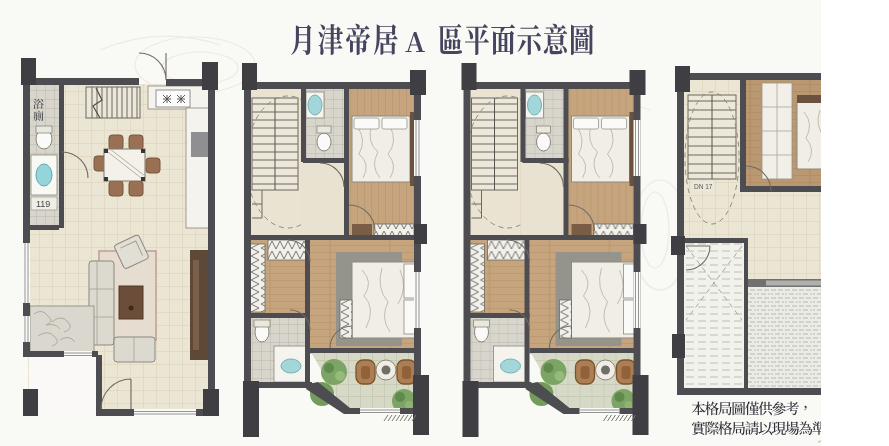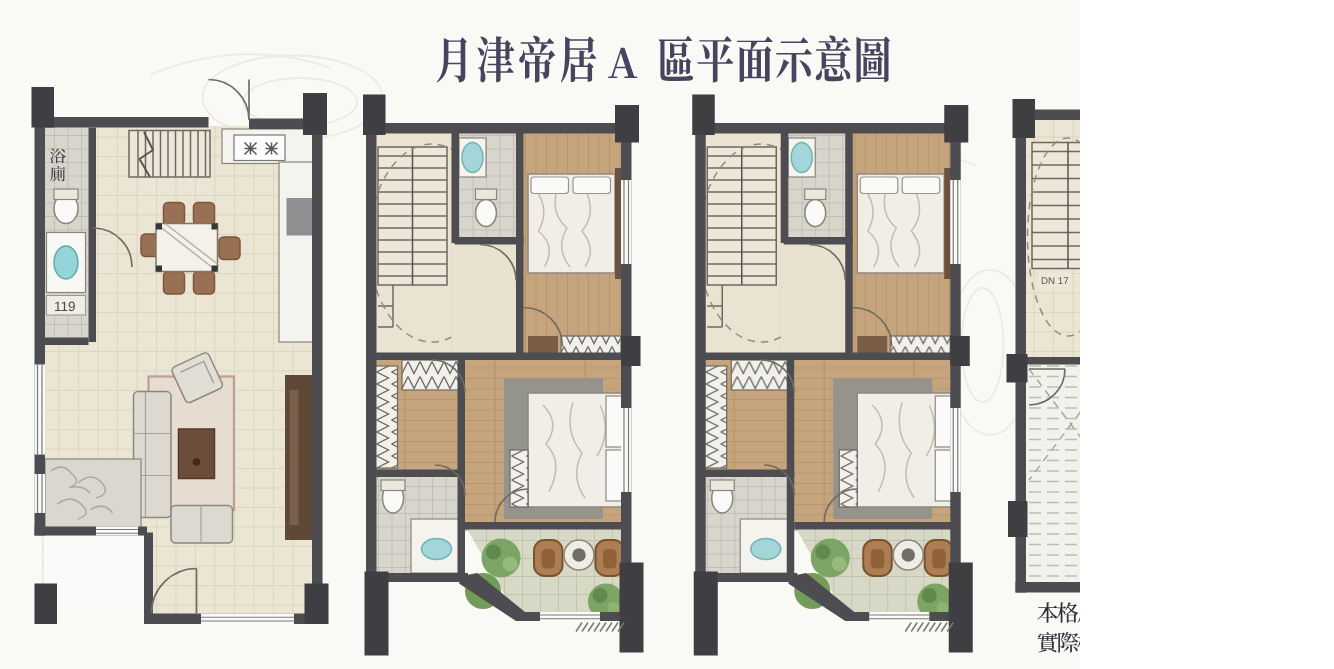--- a/index.html
+++ b/index.html
@@ -1,14 +1,14 @@
 <!DOCTYPE html>
 <html><head><meta charset="utf-8"><style>
 html,body{margin:0;padding:0;background:#fff;font-family:"Liberation Sans",sans-serif;}
-#w{position:relative;width:720px;height:446px;overflow:hidden;filter:saturate(.93) contrast(.96) brightness(1.01);}
+#w{position:relative;width:821px;height:446px;overflow:hidden;filter:saturate(.93) contrast(.96) brightness(1.01);}
 </style></head><body>
 <div id="w"><svg width="889" height="446" viewBox="0 0 889 446">
       <rect width="889" height="446" fill="#fcfbf7"></rect>
       <g fill="none" stroke="#f0ebe5" stroke-width="1.2">
         <ellipse cx="195" cy="65" rx="60" ry="28"></ellipse>
         <ellipse cx="200" cy="68" rx="38" ry="16"></ellipse>
         <ellipse cx="300" cy="120" rx="55" ry="30"></ellipse>
         <ellipse cx="660" cy="235" rx="28" ry="55"></ellipse>
         <ellipse cx="655" cy="230" rx="14" ry="38"></ellipse>
         <ellipse cx="875" cy="150" rx="30" ry="60"></ellipse>

